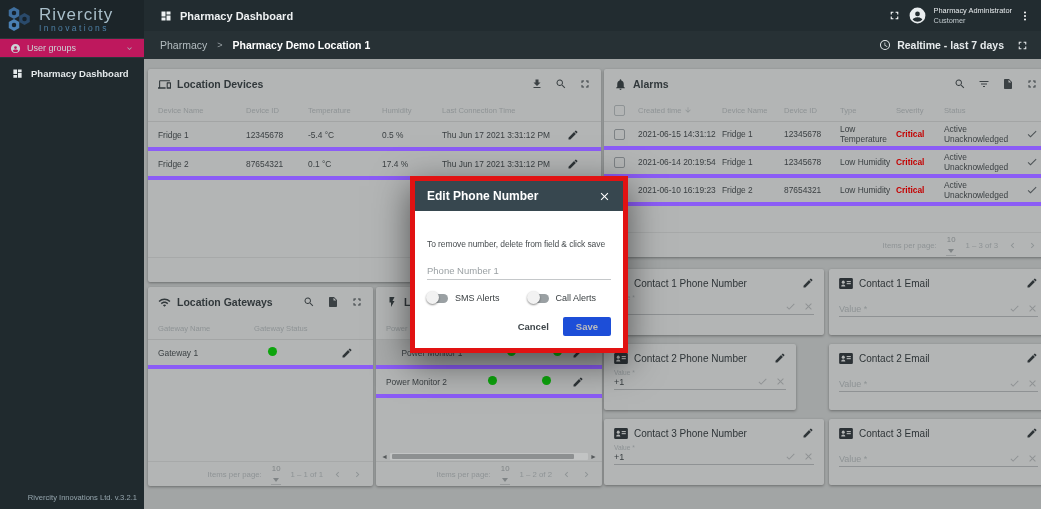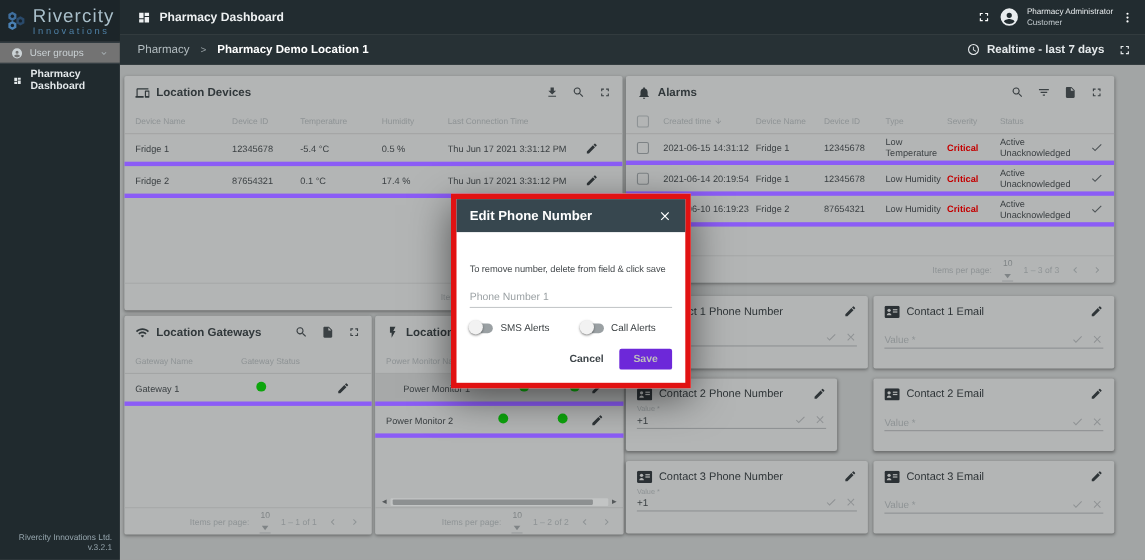--- a/index.html
+++ b/index.html
@@ -3,26 +3,26 @@
 <meta charset="utf-8">
 <style>
   * { box-sizing: border-box; margin: 0; padding: 0; }
   html,body { width:1041px; height:509px; overflow:hidden; }
   body { font-family:"Liberation Sans", sans-serif; background:#a2a5a5; position:relative; }
   svg { fill:currentColor; display:block; }
 
   .screen { display:flex; width:1041px; height:509px; }
 
   
-  .sidebar { width:109px; background:#202a2e; display:flex; flex-direction:column; flex:none; }
+  .sidebar { width:144px; background:#202a2e; display:flex; flex-direction:column; flex:none; }
   .logo { height:38px; display:flex; align-items:center; gap:4px; padding:3px 5px; background:#1c2529; }
   .logo-text .lg1 { font-size:17px; color:#a9bfca; letter-spacing:1px; line-height:1; }
   .logo-text .lg2 { font-size:8.5px; color:#4e80a6; letter-spacing:2.4px; line-height:1; margin-top:1px; }
   .ugrow { height:20px; display:flex; align-items:center; gap:6px; padding:0 10px; color:#ccd3d6;
-           font-size:9px; background:#737373; border-top:1px solid #2b363b; border-bottom:1px solid #2b363b; cursor:pointer; }
+           font-size:9px; background:#be185d; border-top:1px solid #2b363b; border-bottom:1px solid #2b363b; cursor:pointer; }
   .ugrow .chev { margin-left:auto; color:#aab3b7; }
   .navitem { height:24px; display:flex; align-items:center; gap:8px; padding:0 12px; margin-top:3px;
              color:#e4e9eb; font-size:9.5px; font-weight:bold; cursor:pointer; }
   .sfooter { margin-top:auto; padding:5px 7px 7px; font-size:7.6px; color:#95a5ad; text-align:right; }
 
   
   .main { flex:1; display:flex; flex-direction:column; min-width:0; }
   .topbar { height:31px; background:#222c30; display:flex; align-items:center; padding:0 10px 0 16px; color:#fff; flex:none; }
   .tleft { display:flex; align-items:center; gap:8px; font-size:11px; font-weight:bold; color:#eef1f2; }
   .tright { margin-left:auto; display:flex; align-items:center; gap:7px; }
@@ -92,21 +92,21 @@
   .minput { width:100%; border:none; border-bottom:1px solid #c5c8ca; background:transparent; outline:none;
             font-size:9.5px; padding:2px 0 3px; color:#333; font-family:"Liberation Sans", sans-serif; }
   .minput::placeholder { color:#9ba1a4; }
   .mtoggles { display:flex; align-items:center; gap:28px; margin-top:13px; font-size:9px; color:#3b4043; }
   .togglewrap { display:flex; align-items:center; gap:7px; cursor:pointer; }
   .switch { width:21px; height:9px; background:#9aa0a3; border-radius:5px; position:relative; flex:none; }
   .knob { position:absolute; left:-1px; top:-2.5px; width:13px; height:13px; border-radius:50%; background:#f2f2f2;
           box-shadow:0 1px 2px rgba(0,0,0,.45); }
   .mactions { display:flex; justify-content:flex-end; align-items:center; gap:8px; margin-top:14px; }
   .btn-cancel { background:none; border:none; font-size:9.5px; font-weight:bold; color:#3f464a; cursor:pointer; padding:4px 6px; }
-  .btn-save { background:#6d28d9; border:none; border-radius:2px; font-size:9.5px; font-weight:bold; color:#bdbdbd; padding:4px 13px; }
+  .btn-save { background:#1d4ed8; border:none; border-radius:2px; font-size:9.5px; font-weight:bold; color:#bdbdbd; padding:4px 13px; }
 </style>
 </head>
 <body>
 
 <div class="screen">
 
   <aside class="sidebar">
     <div class="logo">
       <svg width="30" height="30" viewBox="0 0 40 40">
         <path d="M12 4l7 4v8l-7 4-7-4V8z" fill="#3f6f9e"></path>

